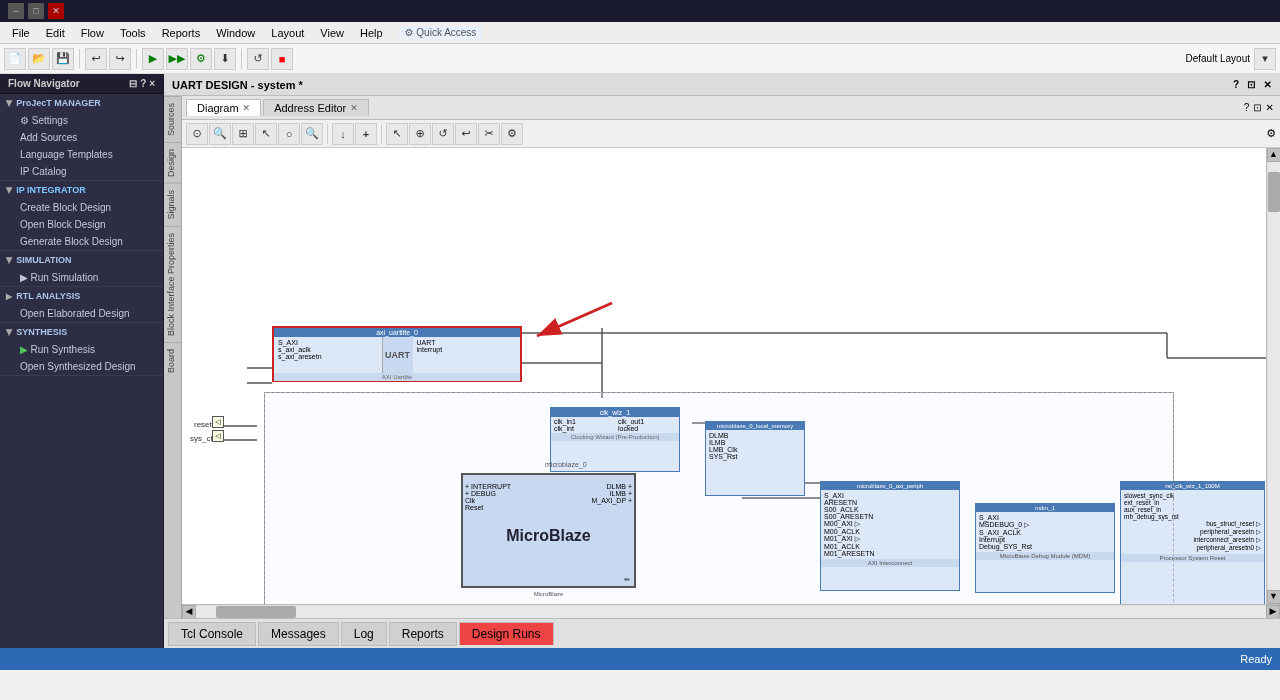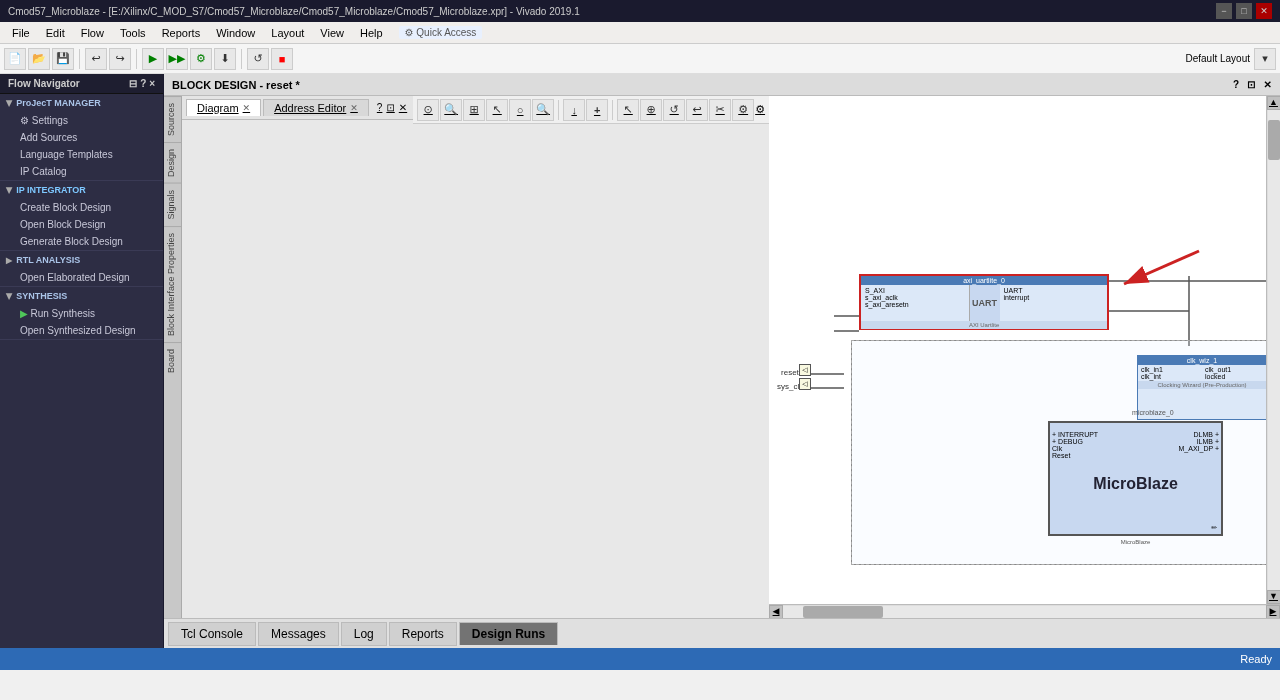--- a/index.html
+++ b/index.html
@@ -148,23 +148,22 @@
       padding: 6px 2px;
       cursor: pointer;
       color: #444;
       border-bottom: 1px solid #aaa;
     }
 
     
     #diagram-area {
       flex: 1;
       display: flex;
-      flex-direction: row;
+      flex-direction: column;
       overflow: hidden;
-      text-decoration: underline;
     }
     #diagram-toolbar {
       height: 28px;
       background: #f0f0f0;
       border-bottom: 1px solid #ccc;
       display: flex;
       align-items: center;
       padding: 0 4px;
       gap: 1px;
     }
@@ -210,21 +209,21 @@
       border-top: 1px solid #bbb;
     }
     .bottom-tab {
       padding: 4px 12px;
       font-size: 12px;
       cursor: pointer;
       background: #d0d0d0;
       border: 1px solid #bbb;
       margin-right: 2px;
     }
-    .bottom-tab.active { background: #737373; border-bottom: none; font-weight: bold; }
+    .bottom-tab.active { background: #ef4444; border-bottom: none; }
 
     
     #svg-overlay {
       position: absolute;
       top: 0; left: 0;
       width: 100%; height: 100%;
       pointer-events: none;
     }
 
     
@@ -259,21 +258,20 @@
       align-items: center;
       padding: 0 8px;
       font-size: 11px;
       justify-content: flex-end;
     }
   </style>
 </head>
 <body>
 
 <div id="titlebar">
-  <span style="font-size:10px;">Cmod57_Microblaze - [E:/Xilinx/C_MOD_S7/Cmod57_Microblaze/Cmod57_Microblaze/Cmod57_Microblaze.xpr] - Vivado 2019.1</span>
   <div class="win-controls">
     <button class="win-btn">−</button>
     <button class="win-btn">□</button>
     <button class="win-btn" style="background:#a00;">✕</button>
   </div>
 </div>
 
 <div id="menubar">
   <span class="menu-item">File</span>
   <span class="menu-item">Edit</span>
@@ -330,20 +328,27 @@
     <div class="nav-section">
       <div class="nav-section-header">
         <span class="triangle open">▶</span>
         <span style="font-size:9px;font-weight:bold;color:#7ec8ff;">IP INTEGRATOR</span>
       </div>
       <div class="nav-item">Create Block Design</div>
       <div class="nav-item">Open Block Design</div>
       <div class="nav-item">Generate Block Design</div>
     </div>
 
+    <div class="nav-section">
+      <div class="nav-section-header">
+        <span class="triangle open">▶</span>
+        <span style="font-size:9px;font-weight:bold;">SIMULATION</span>
+      </div>
+      <div class="nav-item">▶ Run Simulation</div>
+    </div>
 
     <div class="nav-section">
       <div class="nav-section-header">
         <span class="triangle">▶</span>
         <span style="font-size:9px;font-weight:bold;">RTL ANALYSIS</span>
       </div>
       <div class="nav-item">Open Elaborated Design</div>
     </div>
 
     <div class="nav-section">
@@ -354,21 +359,21 @@
       <div class="nav-item"><span style="color:#4fc65a;">▶</span> Run Synthesis</div>
       <div class="nav-item">Open Synthesized Design</div>
     </div>
 
 
   </div>
 
   <div id="content-area">
 
     <div id="bd-header">
-      <span>BLOCK DESIGN - reset *</span>
+      <span>UART DESIGN - system *</span>
       <span style="margin-left:auto;display:flex;gap:8px;font-size:10px;">
         <span>?</span>
         <span>⊡</span>
         <span>✕</span>
       </span>
     </div>
 
     <div id="diagram-container">
 
       <div id="side-tabs">

